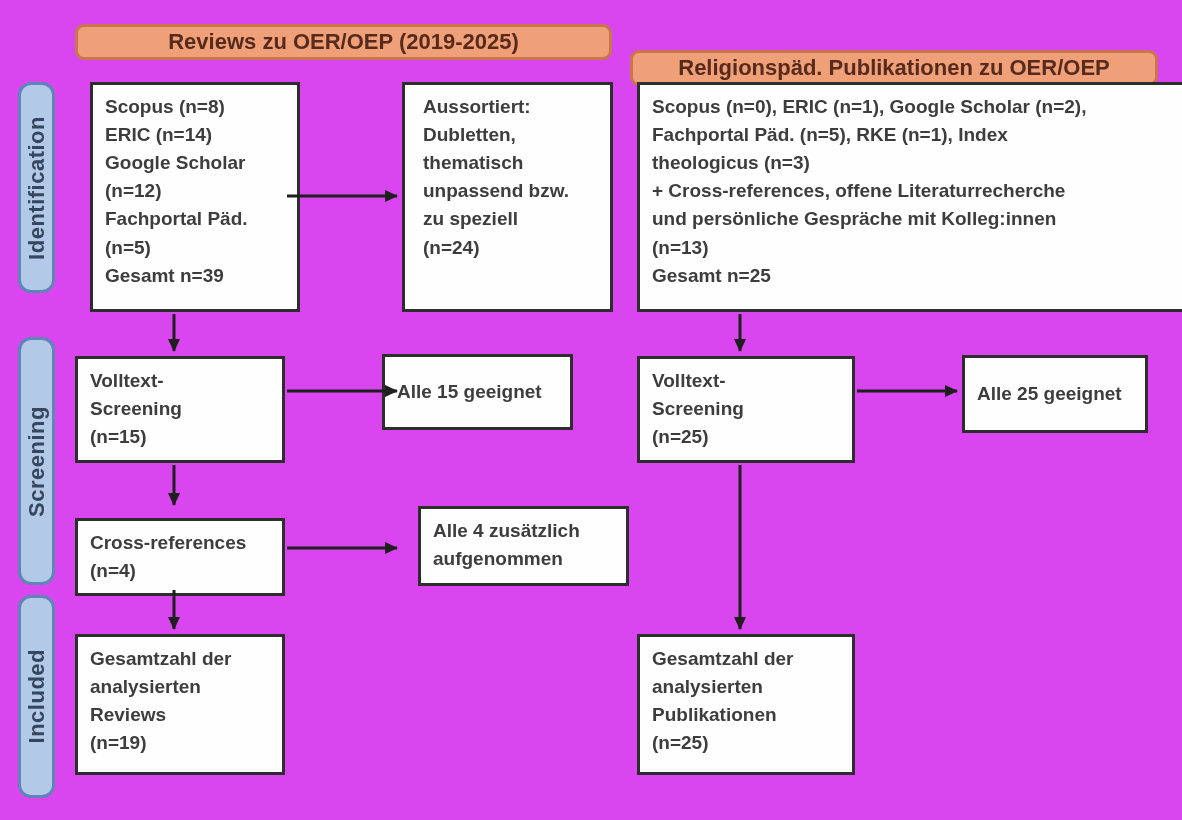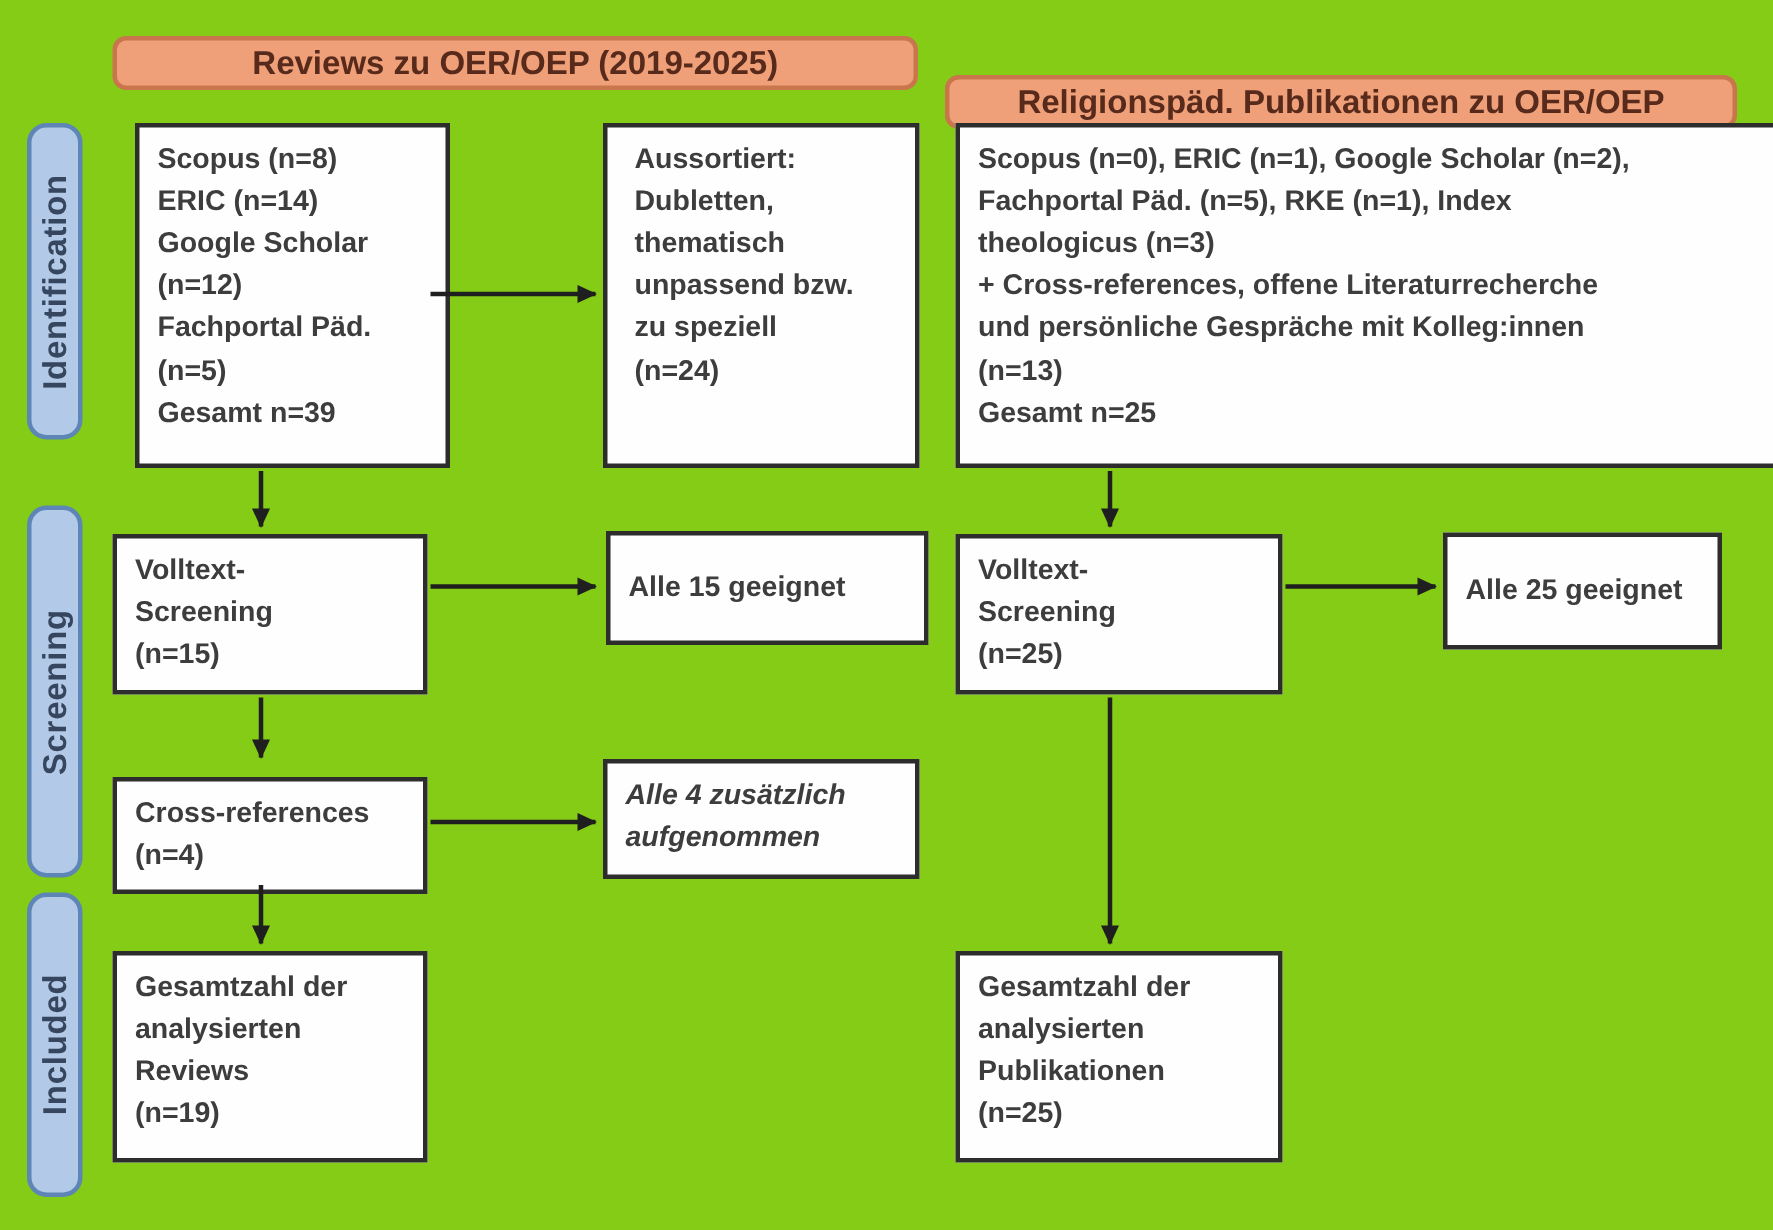--- a/index.html
+++ b/index.html
@@ -5,21 +5,21 @@
   html, body {
     margin: 0;
     padding: 0;
     background: #ffffff;
     font-family: "Liberation Sans", sans-serif;
   }
   #canvas {
     position: relative;
     width: 1182px;
     height: 820px;
-    background: #84cc16;
+    background: #d946ef;
     overflow: hidden;
   }
   .banner {
     position: absolute;
     box-sizing: border-box;
     background: #efa078;
     border: 3px solid #c9764d;
     border-radius: 9px;
     color: #572a1c;
     font-size: 22px;
@@ -108,29 +108,29 @@
 Fachportal Päd. (n=5), RKE (n=1), Index
 theologicus (n=3)
 + Cross-references, offene Literaturrecherche
 und persönliche Gespräche mit Kolleg:innen
 (n=13)
 Gesamt n=25</div>
 
   <div class="box" style="left:75px; top:356px; width:210px; height:107px;">Volltext-
 Screening
 (n=15)</div>
-  <div class="box mid" style="left:404px; top:354px; width:215px; height:76px;">Alle 15 geeignet</div>
+  <div class="box mid" style="left:382px; top:354px; width:191px; height:76px;">Alle 15 geeignet</div>
   <div class="box" style="left:637px; top:356px; width:218px; height:107px;">Volltext-
 Screening
 (n=25)</div>
   <div class="box mid" style="left:962px; top:355px; width:186px; height:78px;">Alle 25 geeignet</div>
 
   <div class="box" style="left:75px; top:518px; width:210px; height:78px;">Cross-references
 (n=4)</div>
-  <div class="box" style="left:402px; top:506px; width:211px; height:80px;font-style:italic;">Alle 4 zusätzlich
+  <div class="box" style="left:418px; top:506px; width:211px; height:80px;">Alle 4 zusätzlich
 aufgenommen</div>
 
   <div class="box" style="left:75px; top:634px; width:210px; height:141px;">Gesamtzahl der
 analysierten
 Reviews
 (n=19)</div>
   <div class="box" style="left:637px; top:634px; width:218px; height:141px;">Gesamtzahl der
 analysierten
 Publikationen
 (n=25)</div>

